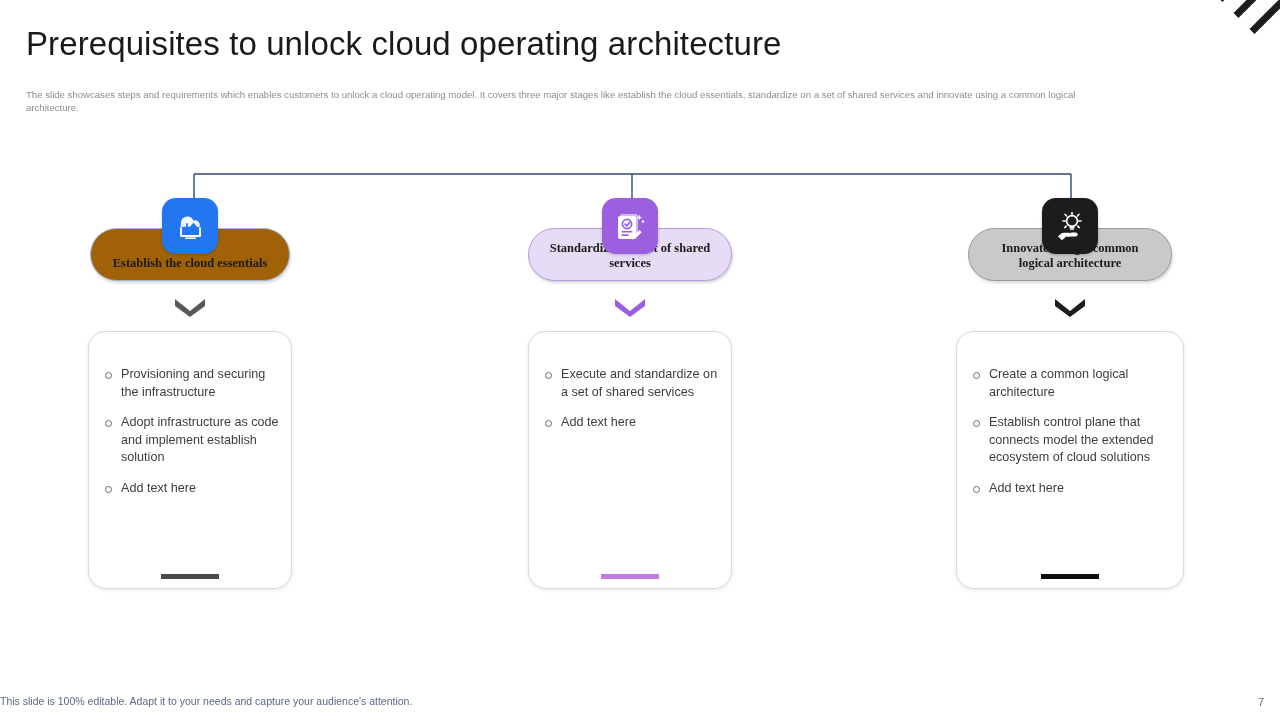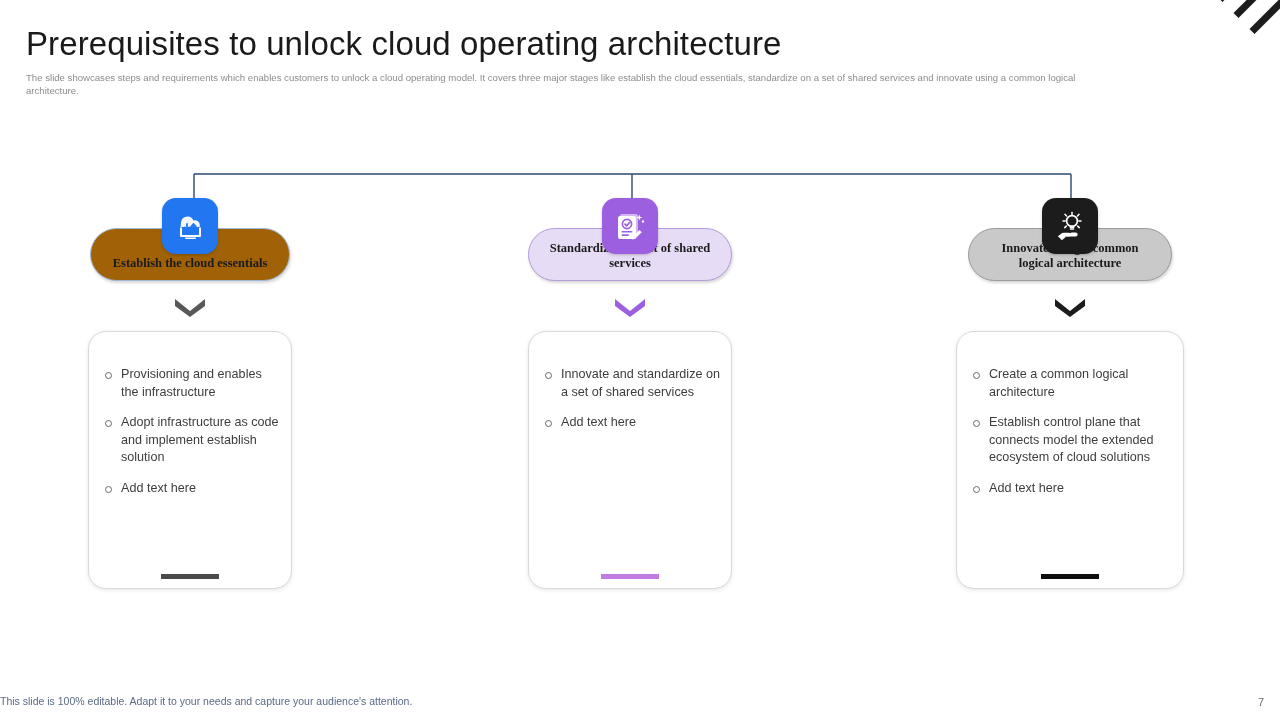--- a/index.html
+++ b/index.html
@@ -42,21 +42,21 @@
   }
   .page-title {
     font-family: Liberation Sans, sans-serif;
     font-size: 33px;
     font-weight: 400;
     color: #1a1a1a;
     letter-spacing: 0.1px;
     line-height: 40px;
   }
   .page-subtitle {
-    margin-top: 7px;
+    margin-top: 24px;
     font-family: "Liberation Sans", sans-serif;
     font-size: 9.6px;
     line-height: 13px;
     color: #8d8d8d;
     width: 1100px;
   }
 
   
   .connector {
     position: absolute;
@@ -230,21 +230,21 @@
       </svg>
     </div>
     <div class="pill pill-1">
       <span class="pill-label">Establish the cloud essentials</span>
     </div>
     <svg class="chevron" viewBox="0 0 34 20">
       <path d="M2 2 L17 14 L32 2 L32 9 L17 20 L2 9 Z" fill="#585858"></path>
     </svg>
     <div class="body-card card-1">
       <ul class="bullets">
-        <li>Provisioning and enables the infrastructure</li>
+        <li>Provisioning and securing the infrastructure</li>
         <li>Adopt infrastructure as code and implement establish solution</li>
         <li>Add text here</li>
       </ul>
       <div class="card-accent" style="background:#4a4a4a;"></div>
     </div>
   </div>
 
   <div class="column col-2">
     <div class="icon-tile" style="background:#9b5fe0;">
       <svg width="38" height="38" viewBox="0 0 38 38">
@@ -260,21 +260,21 @@
       </svg>
     </div>
     <div class="pill pill-2">
       <span class="pill-label">Standardize on a set of shared services</span>
     </div>
     <svg class="chevron" viewBox="0 0 34 20">
       <path d="M2 2 L17 14 L32 2 L32 9 L17 20 L2 9 Z" fill="#9b5fe0"></path>
     </svg>
     <div class="body-card card-2">
       <ul class="bullets">
-        <li>Innovate and standardize on a set of shared services</li>
+        <li>Execute and standardize on a set of shared services</li>
         <li>Add text here</li>
       </ul>
       <div class="card-accent" style="background:#c07ce0;"></div>
     </div>
   </div>
 
   <div class="column col-3">
     <div class="icon-tile" style="background:#1c1c1c;">
       <svg width="38" height="38" viewBox="0 0 38 38">
         <circle cx="21" cy="14" r="5.4" fill="none" stroke="#ffffff" stroke-width="1.7"></circle>

